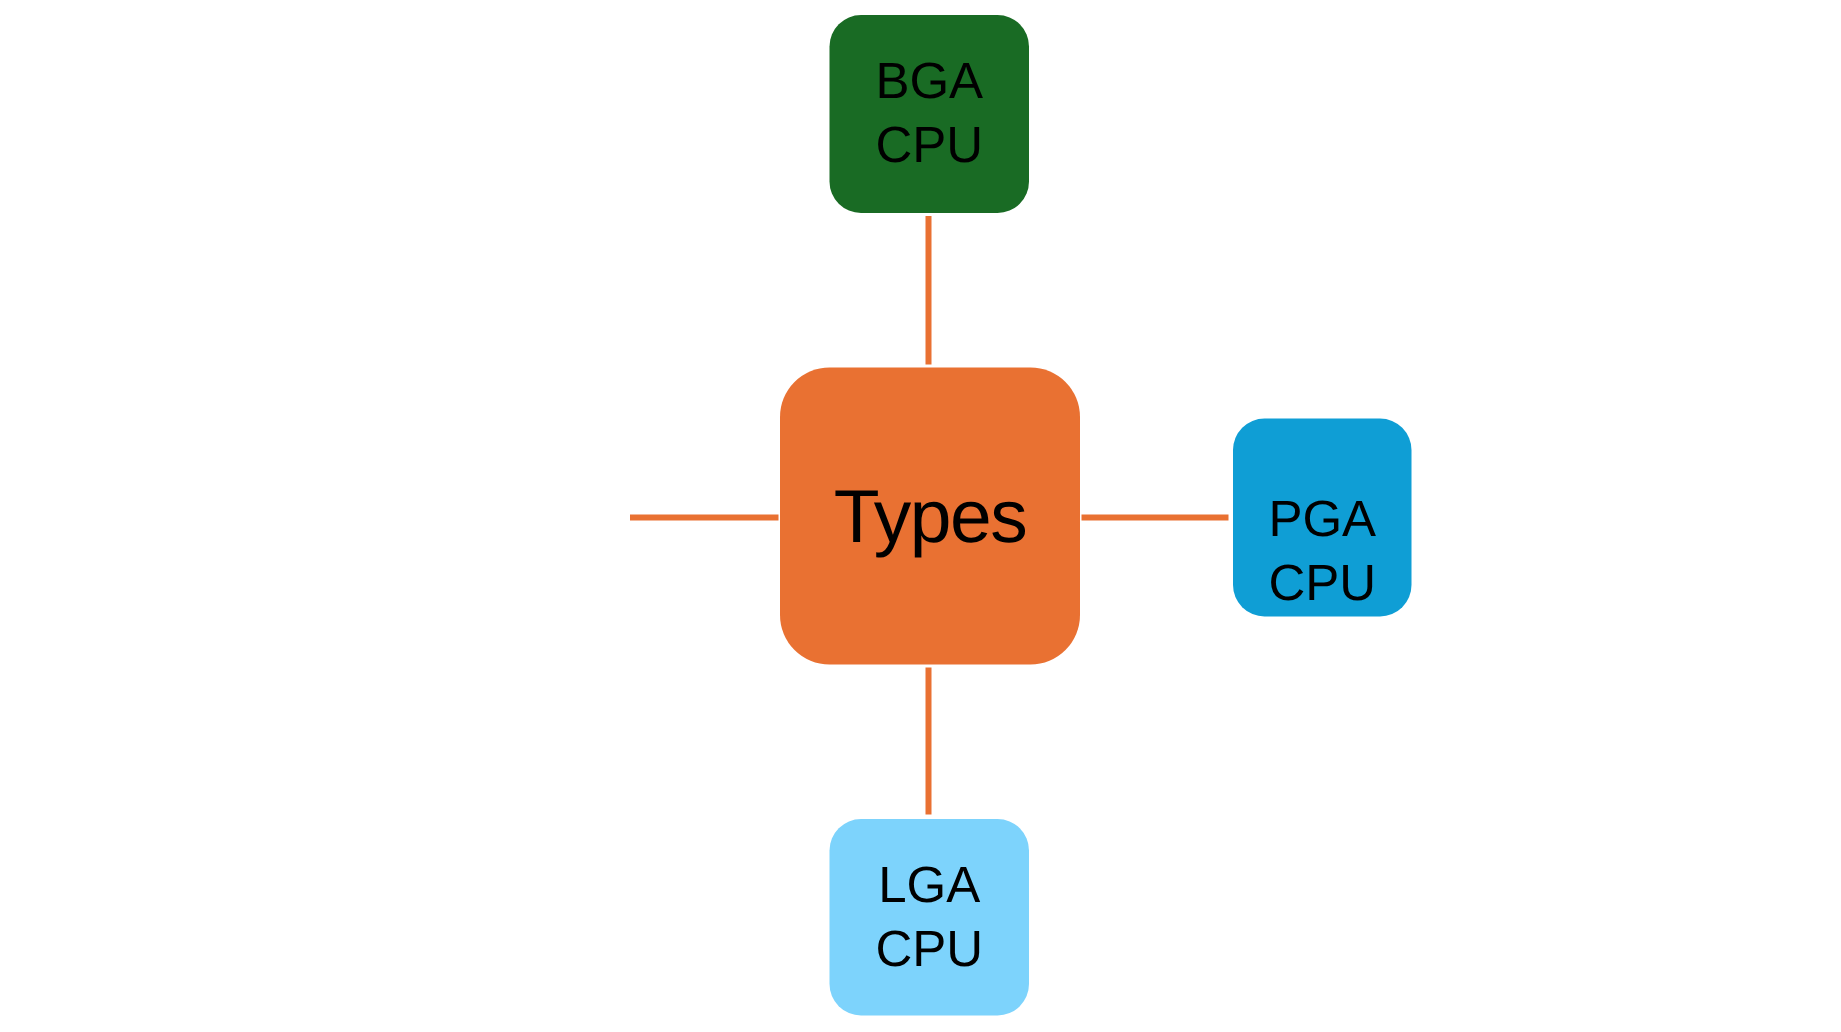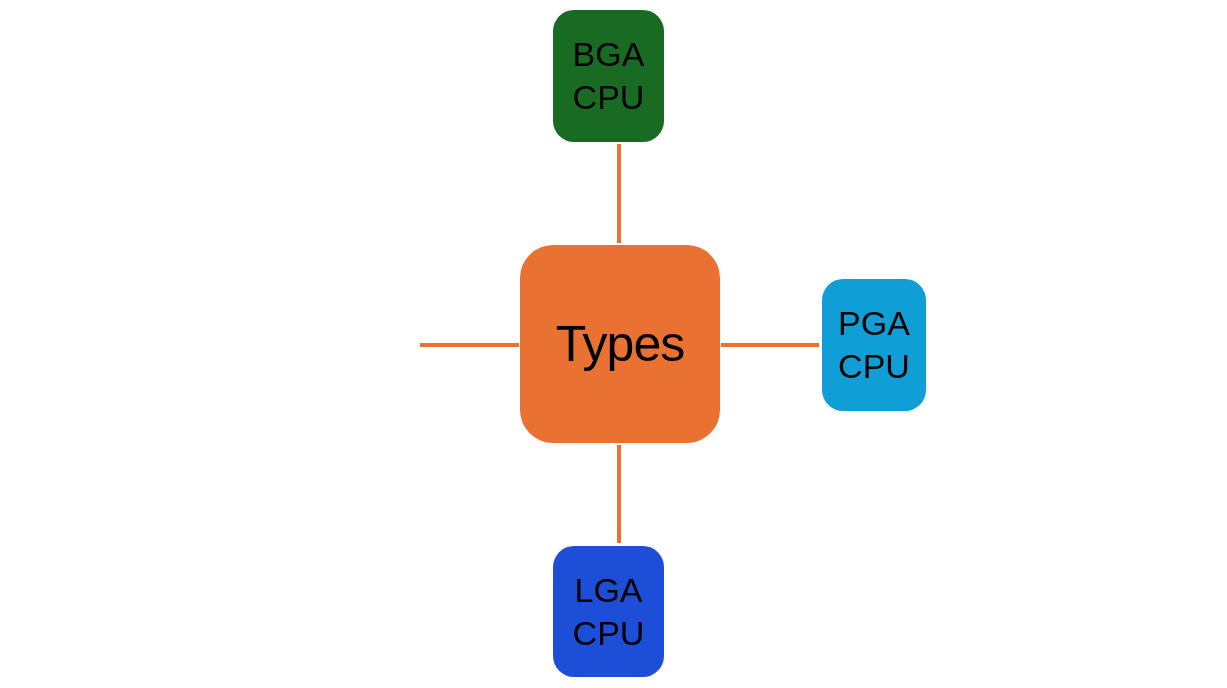--- a/index.html
+++ b/index.html
@@ -33,29 +33,29 @@
     left: 520px; top: 245px;
     width: 200px; height: 198px;
     border-radius: 33px;
     font-size: 50px;
     line-height: 57px;
     font-weight: 500;
     letter-spacing: -1px;
   }
   
   .node.satellite {
-    width: 111px; height: 132px;
+    width: 133px; height: 132px;
     border-radius: 21px;
     font-size: 34px;
     line-height: 43px;
     font-weight: 500;
   }
   #node-top    { left: 553px; top: 10px;  }
   #node-bottom { left: 553px; top: 546px; height: 131px; }
-  #node-right  { left: 822px; top: 279px; width: 104px; }
+  #node-right  { left: 822px; top: 279px; width: 119px; justify-content: flex-end; }
   #node-left   {
     left: 287px; top: 279px;
     width: 129px; height: 133px;
     border-radius: 21px;
     font-size: 20px;
     line-height: 26px;
     font-weight: 600;
   }
   .connector {
     position: absolute;
@@ -82,19 +82,19 @@
   <div class="node satellite" id="node-top" style="background-color: rgb(25, 107, 36);">
     <span class="line">BGA</span>
     <span class="line">CPU</span>
   </div>
 
   <div class="node satellite" id="node-right" style="background-color: rgb(15, 158, 213);">
     <span class="line">PGA</span>
     <span class="line">CPU</span>
   </div>
 
-  <div class="node satellite" id="node-bottom" style="background-color: #1d4ed8;">
+  <div class="node satellite" id="node-bottom" style="background-color: #7dd3fc;">
     <span class="line">LGA</span>
     <span class="line">CPU</span>
   </div>
 
 
 </div>
 
 </body></html>

